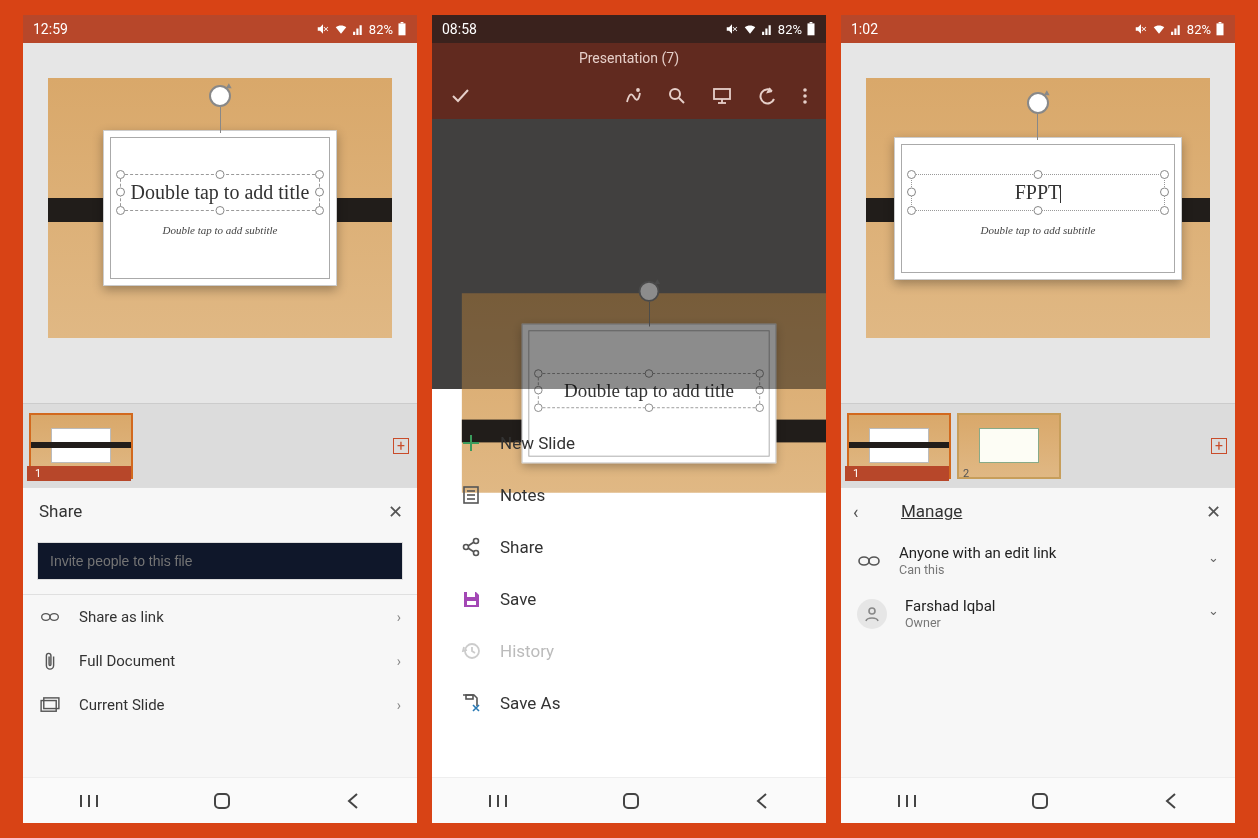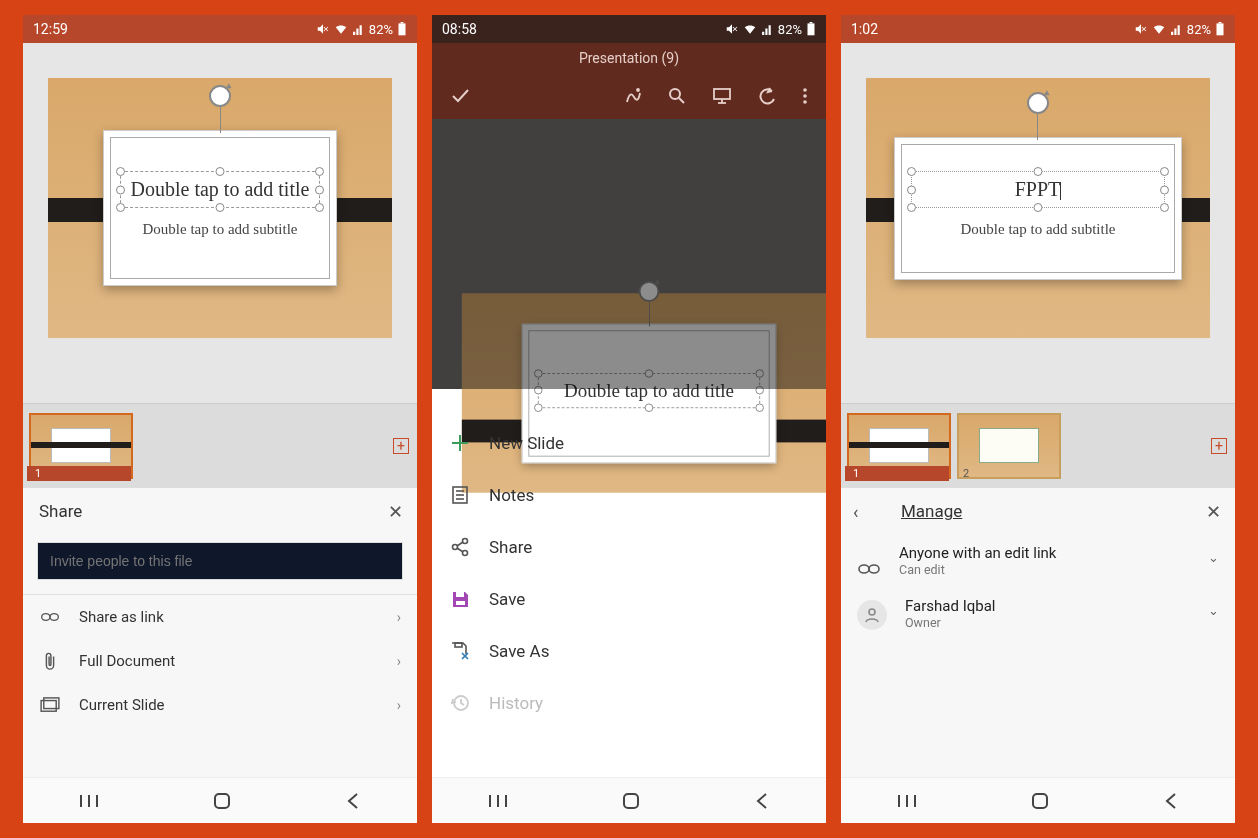--- a/index.html
+++ b/index.html
@@ -105,21 +105,21 @@
     border: 1px solid #aaa;
   }
   .text-box {
     position: relative;
     width: 100%;
     padding: 6px 0;
     text-align: center;
     border: 1px dashed #999;
   }
   .text-box.title { font-family: Georgia, serif; font-size: 20px; color: #333; margin-bottom: 6px;}
-  .text-box.subtitle { font-size: 15px; color: #444; font-family: Georgia, serif; border: 1px dashed transparent;}
+  .text-box.subtitle { font-size: 11px; color: #444; font-family: Georgia, serif; border: 1px dashed transparent; font-style: italic;}
   .handle {
     width: 9px; height: 9px;
     background: #fff;
     border: 1px solid #888;
     border-radius: 50%;
     position: absolute;
   }
   .h-tl { top: -5px; left: -5px; }
   .h-tm { top: -5px; left: 50%; transform: translateX(-50%); }
   .h-tr { top: -5px; right: -5px; }
@@ -273,25 +273,25 @@
   .sheet {
     background: #fff;
     border-radius: 14px 14px 0 0;
     padding: 14px 0 0;
     flex: 1;
   }
   .sheet .grip {
     width: 34px; height: 4px; background: #ccc;
     border-radius: 2px; margin: 0 auto 10px;
   }
-  .sheet .list-row { height: 52px; padding: 0 17px; font-size: 17px; }
+  .sheet .list-row { height: 52px; padding: 0 28px; font-size: 17px; }
   .manage-row {
     padding: 10px 16px;
     display: flex;
-    align-items: flex-end;
+    align-items: center;
     gap: 18px;
     position: relative;
   }
   .manage-row .icon-circle {
     width: 30px; height: 30px;
     border-radius: 50%;
     background: #e6e6e6;
     display: flex; align-items:center; justify-content:center;
   }
   .manage-row .text-col { display: flex; flex-direction: column; }
@@ -450,21 +450,21 @@
       <span class="battery-text">82%</span>
       <svg width="10" height="14" viewBox="0 0 12 20">
           <rect x="1" y="2" width="10" height="17" fill="#fff"></rect>
           <rect x="4" y="0" width="4" height="2" fill="#fff"></rect>
         </svg>
     </span>
   </div>
 
   <div class="dark-header">
     <div class="dark-title-row">
-      <span>Presentation (9)</span>
+      <span>Presentation (7)</span>
     </div>
     <div class="dark-toolbar">
       <div class="left">
         <span>
             <svg width="20" height="20" fill="none" stroke="#e6cfc9" stroke-width="2">
               <path d="M3 10l5 5L18 4"></path>
             </svg>
           </span>
       </div>
       <div class="right">
@@ -562,39 +562,39 @@
       <div class="list-row">
         <span class="icon-slot">
             <svg width="20" height="20" fill="#a347b5">
               <path d="M3 3h12l3 3v12H3V3z"></path>
               <rect x="6" y="3" width="8" height="5" fill="#fff"></rect>
               <rect x="6" y="12" width="9" height="4" fill="#fff"></rect>
             </svg>
           </span>
         <span>Save</span>
       </div>
+      <div class="list-row disabled">
+        <span class="icon-slot">
+            <svg width="20" height="20" fill="none" stroke="#ccc" stroke-width="1.8">
+              <circle cx="11" cy="10" r="7"></circle>
+              <path d="M11 6v4l3 2"></path>
+              <path d="M3 6l-1 4 4-1"></path>
+            </svg>
+          </span>
+        <span>History</span>
+      </div>
       <div class="list-row">
         <span class="icon-slot">
             <svg width="22" height="22" fill="none" stroke="#555" stroke-width="1.6">
               <path d="M3 3h11l3 3v8"></path>
               <rect x="6" y="3" width="7" height="4"></rect>
               <path d="M13 13l6 6M19 13l-6 6" stroke="#2a7ab5"></path>
             </svg>
           </span>
         <span>Save As</span>
-      </div>
-      <div class="list-row disabled">
-        <span class="icon-slot">
-            <svg width="20" height="20" fill="none" stroke="#ccc" stroke-width="1.8">
-              <circle cx="11" cy="10" r="7"></circle>
-              <path d="M11 6v4l3 2"></path>
-              <path d="M3 6l-1 4 4-1"></path>
-            </svg>
-          </span>
-        <span>History</span>
       </div>
     </div>
   </div>
 
   <div class="navbar">
     <span class="nav-btn">
         <svg width="20" height="16">
           <line x1="2" y1="2" x2="2" y2="14" stroke="#444" stroke-width="2"></line>
           <line x1="10" y1="2" x2="10" y2="14" stroke="#444" stroke-width="2"></line>
           <line x1="18" y1="2" x2="18" y2="14" stroke="#444" stroke-width="2"></line>
@@ -681,21 +681,21 @@
     </div>
     <div class="manage-row">
       <span class="icon-slot">
         <svg width="24" height="16" viewBox="0 0 24 14" fill="none" stroke="#555" stroke-width="1.6">
             <ellipse cx="7" cy="7" rx="5" ry="4"></ellipse>
             <ellipse cx="17" cy="7" rx="5" ry="4"></ellipse>
           </svg>
       </span>
       <div class="text-col">
         <span class="primary">Anyone with an edit link</span>
-        <span class="secondary">Can edit</span>
+        <span class="secondary">Can this</span>
       </div>
       <span class="expand">⌄</span>
     </div>
     <div class="manage-row">
       <span class="icon-circle">
         <svg width="18" height="18" fill="none" stroke="#888" stroke-width="1.6">
             <circle cx="9" cy="6" r="3"></circle>
             <path d="M3 16c1-4 11-4 12 0"></path>
           </svg>
       </span>

